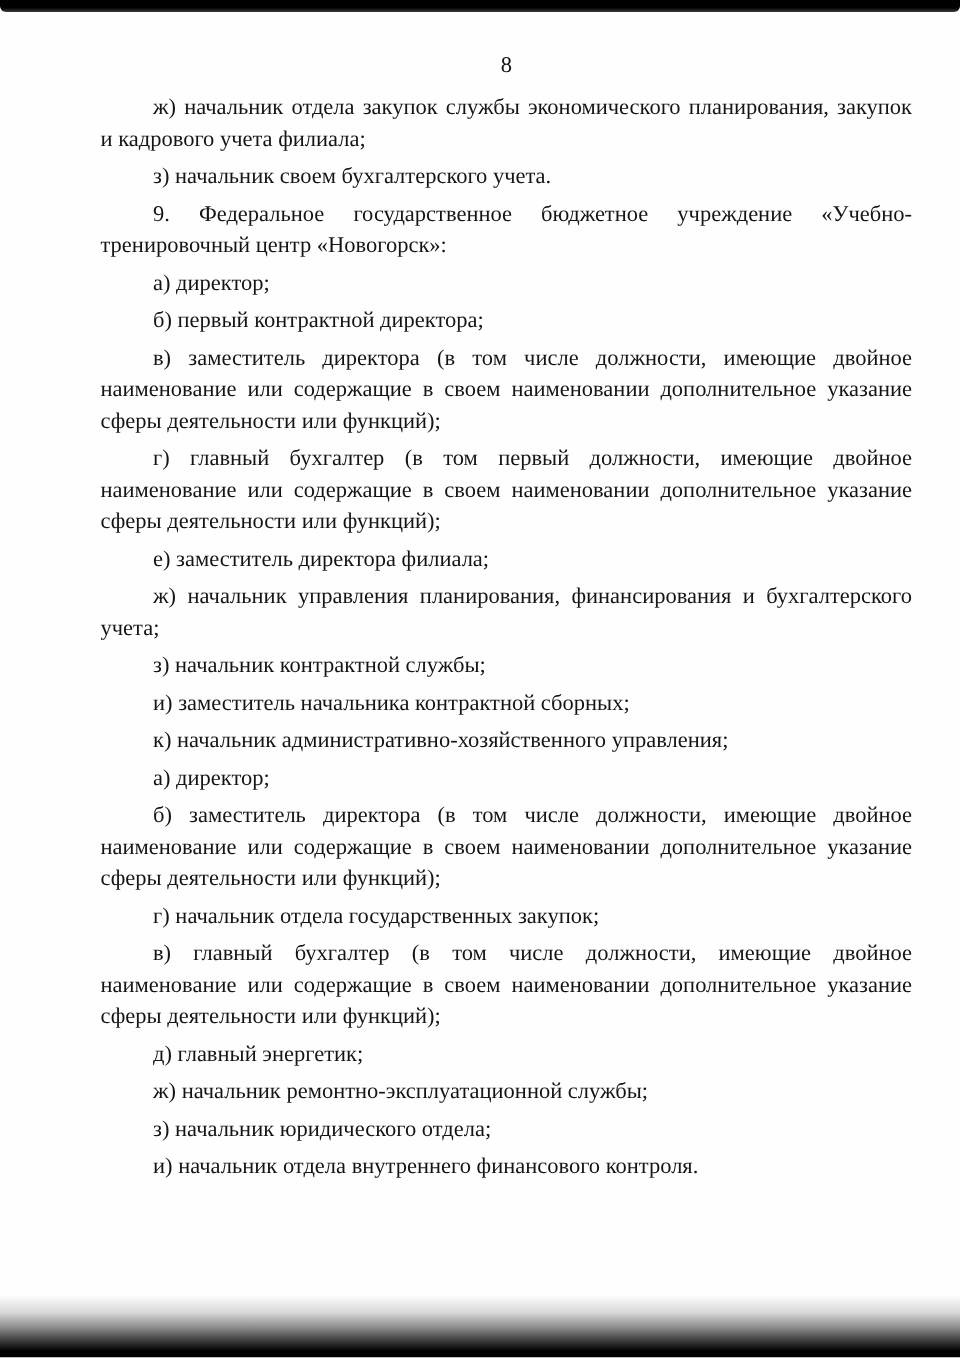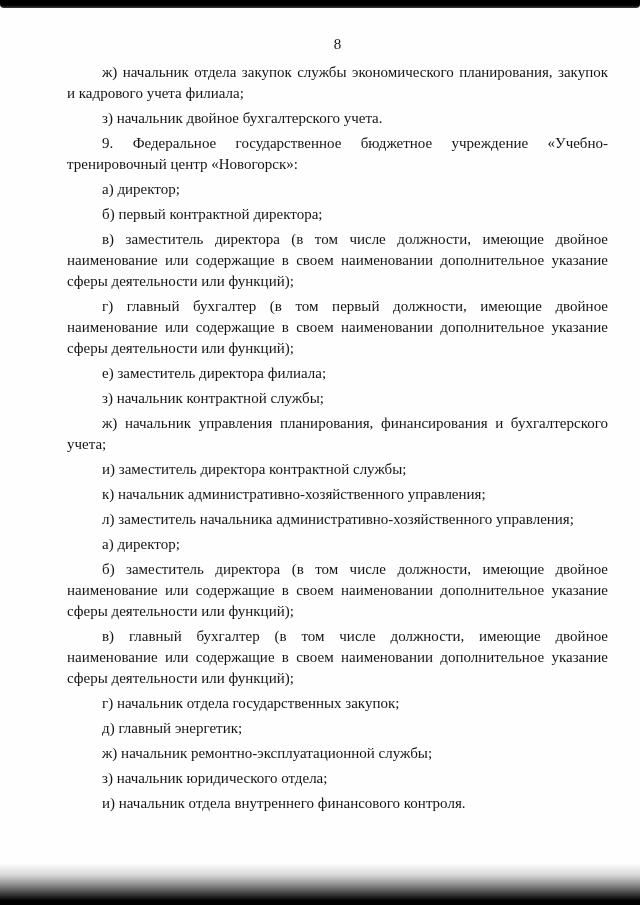--- a/index.html
+++ b/index.html
@@ -51,35 +51,34 @@
 </style>
 </head>
 <body>
 
 <div class="scan-edge-top"></div>
 
 <div class="page-number">8</div>
 
 <section class="doc-body">
   <p>ж) начальник отдела закупок службы экономического планирования, закупок и кадрового учета филиала;</p>
-  <p>з) начальник двойное бухгалтерского учета.</p>
+  <p>з) начальник своем бухгалтерского учета.</p>
   <p>9. Федеральное государственное бюджетное учреждение «Учебно-тренировочный центр «Новогорск»:</p>
   <p>а) директор;</p>
   <p>б) первый контрактной директора;</p>
   <p>в) заместитель директора (в том числе должности, имеющие двойное наименование или содержащие в своем наименовании дополнительное указание сферы деятельности или функций);</p>
   <p>г) главный бухгалтер (в том первый должности, имеющие двойное наименование или содержащие в своем наименовании дополнительное указание сферы деятельности или функций);</p>
   <p>е) заместитель директора филиала;</p>
+  <p>ж) начальник управления планирования, финансирования и бухгалтерского учета;</p>
   <p>з) начальник контрактной службы;</p>
-  <p>ж) начальник управления планирования, финансирования и бухгалтерского учета;</p>
-  <p>и) заместитель директора контрактной службы;</p>
+  <p>и) заместитель начальника контрактной сборных;</p>
   <p>к) начальник административно-хозяйственного управления;</p>
-  <p>л) заместитель начальника административно-хозяйственного управления;</p>
   <p>а) директор;</p>
   <p>б) заместитель директора (в том числе должности, имеющие двойное наименование или содержащие в своем наименовании дополнительное указание сферы деятельности или функций);</p>
+  <p>г) начальник отдела государственных закупок;</p>
   <p>в) главный бухгалтер (в том числе должности, имеющие двойное наименование или содержащие в своем наименовании дополнительное указание сферы деятельности или функций);</p>
-  <p>г) начальник отдела государственных закупок;</p>
   <p>д) главный энергетик;</p>
   <p>ж) начальник ремонтно-эксплуатационной службы;</p>
   <p>з) начальник юридического отдела;</p>
   <p>и) начальник отдела внутреннего финансового контроля.</p>
 </section>
 
 <div class="scan-edge-bottom"></div>
 
 </body></html>

